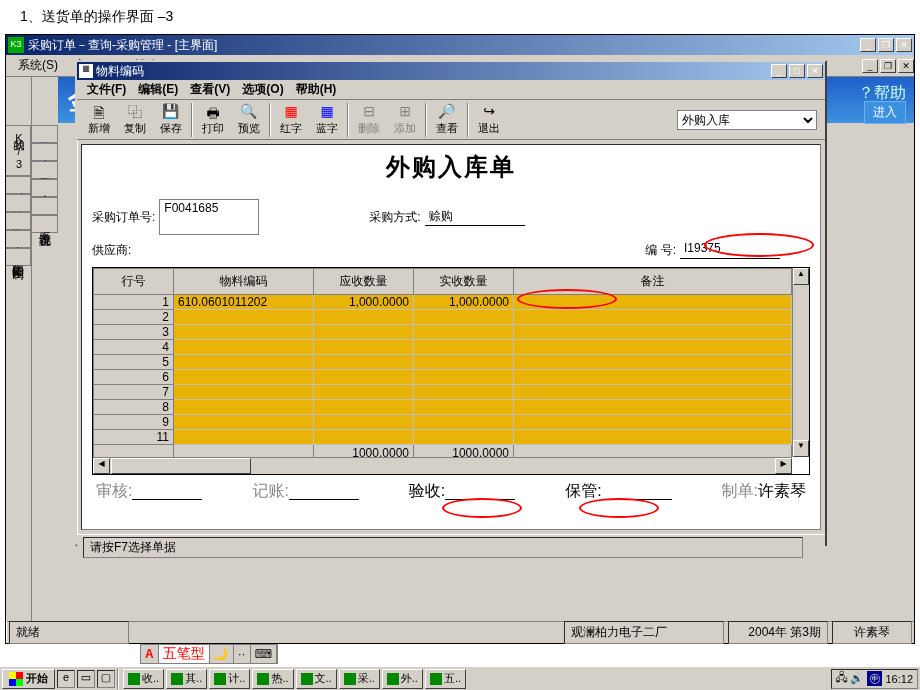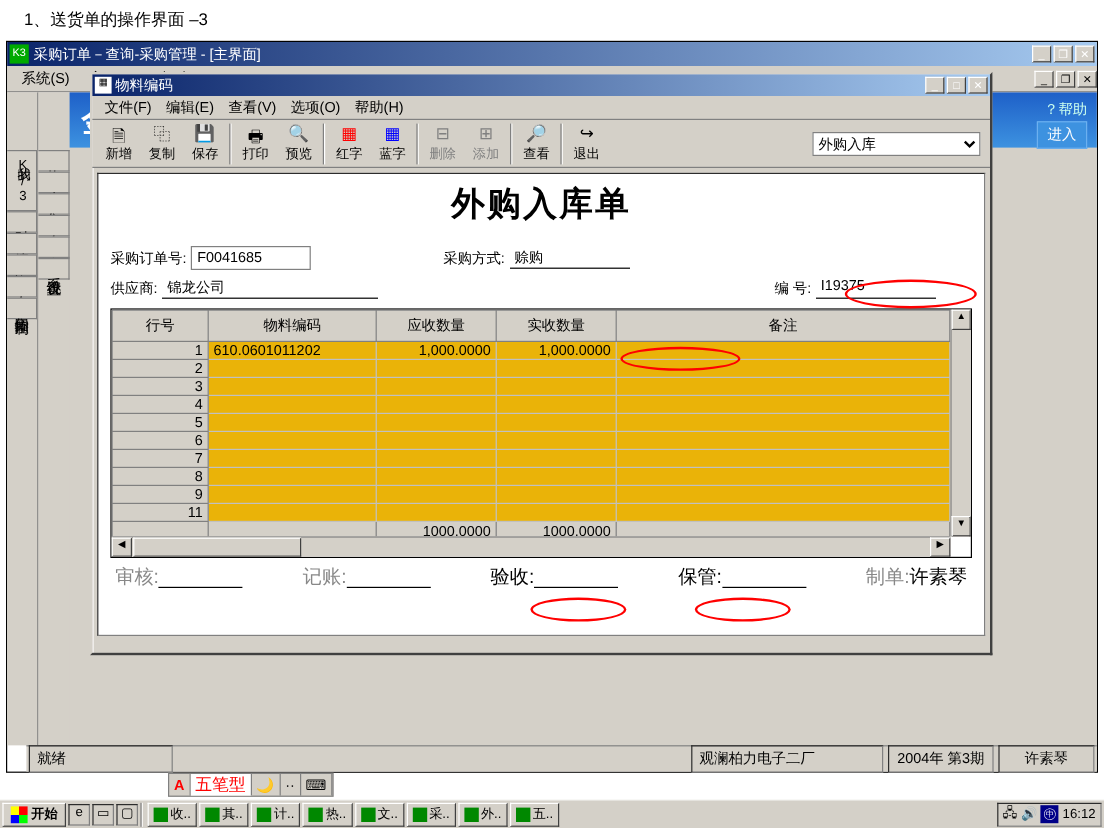--- a/index.html
+++ b/index.html
@@ -15,55 +15,55 @@
 .win-btn { width: 16px; height: 14px; background: #d4d0c8; border: 1px solid #fff; border-right-color: #404040; border-bottom-color: #404040; font-size: 9px; text-align: center; line-height: 12px; cursor: pointer; }
 
 .outer-menubar { height: 22px; background: #d4d0c8; display: flex; align-items: center; padding-left: 4px; border-bottom: 1px solid #808080; }
 .outer-menubar .menu-item { padding: 2px 8px; cursor: pointer; }
 
 .outer-body { height: calc(100% - 64px); background: #d4d0c8; display: flex; }
 
 
 .app-header-strip { position: absolute; top: 0; left: 0; right: 0; height: 46px; background: linear-gradient(to bottom, #1e60c8 0%, #3d92e0 100%); display: flex; align-items: center; color: #fff; }
 .app-logo { font-size: 28px; font-weight: bold; margin-left: 10px; font-family: "SimHei"; }
-.app-header-strip .help-link { position: absolute; right: 8px; top: 6px; color: #cfe; font-size: 12px; }
+.app-header-strip .help-link { position: absolute; right: 8px; top: 6px; color: #cfe; font-size: 16px; }
 .app-enter { position: absolute; right: 8px; top: 24px; background: #3d92e0; border: 1px solid #6cb0f0; color: #fff; padding: 2px 8px; cursor: pointer; }
 
 .outer-content { position: relative; flex: 1; }
 
 
 .sidebar { width: 26px; background: #d4d0c8; border-right: 1px solid #808080; display: flex; flex-direction: column; padding-top: 48px; }
 .sidebar-tab { writing-mode: vertical-rl; text-orientation: upright; padding: 6px 4px; font-size: 12px; border: 1px solid #808080; border-left: none; background: #d4d0c8; cursor: pointer; margin-bottom: 0; letter-spacing: 1px; }
 .sidebar-tab.small { font-size: 11px; padding: 4px; }
 
 .sidebar2 { width: 26px; background: #d4d0c8; display: flex; flex-direction: column; padding-top: 48px; }
 
 
 .inner-win { position: absolute; top: 60px; left: 75px; width: 752px; height: 486px; border: 2px solid #404040; border-top-color: #d4d0c8; border-left-color: #d4d0c8; background: #d4d0c8; box-shadow: inset 1px 1px 0 #fff; }
 .inner-titlebar { height: 18px; background: linear-gradient(to right, #0a246a, #a6caf0); color: #fff; display: flex; align-items: center; padding: 0 2px; }
 .inner-titlebar .tb-icon { width: 14px; height: 14px; background: #fff; margin-right: 3px; font-size: 8px; text-align: center; color: #000; }
 .inner-menubar { height: 20px; background: #d4d0c8; display: flex; align-items: center; padding-left: 4px; border-bottom: 1px solid #808080; }
-.inner-menubar .menu-item { padding: 2px 6px; cursor: pointer; font-size: 12px; }
+.inner-menubar .menu-item { padding: 2px 6px; cursor: pointer; font-size: 12px; font-weight: bold; }
 
 .inner-toolbar { height: 40px; background: #d4d0c8; display: flex; align-items: center; padding: 0 4px; border-bottom: 1px solid #808080; gap: 0px; }
 .tb-btn { width: 36px; height: 38px; display: flex; flex-direction: column; align-items: center; justify-content: center; cursor: pointer; font-size: 11px; }
 .tb-btn .tb-glyph { font-size: 14px; height: 18px; }
 .tb-btn.disabled { color: #808080; }
 .tb-sep { width: 2px; height: 34px; border-left: 1px solid #808080; border-right: 1px solid #fff; margin: 0 2px; }
 .tb-combo { margin-left: auto; margin-right: 4px; }
 .tb-combo select { width: 140px; height: 20px; font-size: 12px; background: #fff; border: 1px solid #808080; }
 
 
 .form-area { background: #fff; margin: 4px; height: 386px; border: 1px inset #808080; padding: 6px 10px; position: relative; }
-.form-title { text-align: center; font-size: 28px; font-weight: bold; font-family: "SimHei"; margin-bottom: 16px; letter-spacing: 2px; }
+.form-title { text-align: center; font-size: 24px; font-weight: bold; font-family: "SimHei"; margin-bottom: 16px; letter-spacing: 2px; }
 .form-row { display: flex; align-items: center; margin: 6px 0; font-size: 12px; }
 .form-row .seg { display: flex; align-items: center; margin-right: 30px; }
 .form-row .lbl { margin-right: 4px; }
 .form-row .val { border-bottom: 1px solid #000; min-width: 100px; padding: 0 4px; display: inline-block; height: 18px; }
-.form-row .val-box { border: 1px solid #808080; background: #fff; min-width: 100px; padding: 1px 4px; height: 20px; font-size: 12px; }
+.form-row .val-box { border: 1px solid #808080; background: #fff; min-width: 100px; padding: 1px 4px; height: 36px; font-size: 12px; }
 
 
 .data-table { margin-top: 8px; border: 1px solid #000; width: 100%; height: 208px; position: relative; overflow: hidden; }
 .dt-scroll-v { position: absolute; right: 0; top: 0; bottom: 17px; width: 17px; background: #d4d0c8; border-left: 1px solid #808080; }
 .dt-scroll-v .sb-btn { height: 17px; background: #d4d0c8; border: 1px solid #fff; border-right-color: #404040; border-bottom-color: #404040; text-align: center; font-size: 8px; cursor: pointer; }
 .dt-scroll-v .sb-btn.bottom { position: absolute; bottom: 0; left: 0; right: 0; }
 .dt-scroll-h { position: absolute; bottom: 0; left: 0; right: 17px; height: 17px; background: #d4d0c8; border-top: 1px solid #808080; display: flex; }
 .dt-scroll-h .sb-btn { width: 17px; background: #d4d0c8; border: 1px solid #fff; border-right-color: #404040; border-bottom-color: #404040; text-align: center; font-size: 8px; cursor: pointer; }
 .dt-scroll-h .sb-thumb { width: 140px; background: #d4d0c8; border: 1px solid #fff; border-right-color: #404040; border-bottom-color: #404040; margin-left: 1px; }
 .dt-inner { position: absolute; top: 0; left: 0; right: 17px; bottom: 17px; overflow: hidden; }
@@ -77,21 +77,21 @@
 
 .sig-row { display: flex; font-size: 16px; margin-top: 6px; justify-content: space-between; padding: 0 4px; }
 .sig-row .sig { display: flex; align-items: center; }
 .sig-row .sig .val { border-bottom: 1px solid #000; min-width: 70px; display: inline-block; height: 16px; }
 .sig-row .sig .lbl-gray { color: #888; }
 
 .inner-status { height: 20px; background: #d4d0c8; border-top: 1px solid #fff; padding: 2px 6px; font-size: 12px; }
 .inner-status .sb-cell { border: 1px inset #808080; padding: 1px 6px; display: inline-block; width: 720px; }
 
 
-.outer-status { position: absolute; bottom: 0; left: 16px; right: 0; height: 22px; background: #d4d0c8; border-top: 1px solid #808080; display: flex; align-items: center; font-size: 12px; }
+.outer-status { position: absolute; bottom: 0; left: 1px; right: 0; height: 22px; background: #d4d0c8; border-top: 1px solid #808080; display: flex; align-items: center; font-size: 12px; }
 .outer-status .cell { border: 1px inset #808080; padding: 2px 6px; margin: 0 2px; }
 
 
 .taskbar { position: absolute; bottom: 0; left: 0; right: 0; height: 24px; background: #d4d0c8; border-top: 1px solid #fff; display: flex; align-items: center; font-size: 11px; }
 .tb-start { height: 20px; padding: 0 6px; background: #d4d0c8; border: 1px solid #fff; border-right-color: #404040; border-bottom-color: #404040; display: flex; align-items: center; cursor: pointer; margin-left: 2px; font-weight: bold; }
 .tb-start .winlogo { width: 14px; height: 14px; margin-right: 3px; background: conic-gradient(#f00 0 25%, #0f0 0 50%, #00f 0 75%, #ff0 0); }
 .tb-q { width: 18px; height: 18px; border: 1px inset #808080; margin-left: 2px; text-align: center; cursor: pointer; }
 .tb-task { height: 20px; padding: 0 4px; border: 1px solid #fff; border-right-color: #404040; border-bottom-color: #404040; margin-left: 2px; display: flex; align-items: center; cursor: pointer; max-width: 48px; overflow: hidden; }
 .tb-tray { margin-left: auto; border: 1px inset #808080; height: 20px; display: flex; align-items: center; padding: 0 4px; gap: 3px; margin-right: 2px; }
 
@@ -150,21 +150,21 @@
         <div class="help-link">？帮助</div>
         <div class="app-enter">进入</div>
       </div>
     </div>
   </div>
 
   <div class="outer-status">
     <div class="cell" style="flex:0 0 120px">就绪</div>
     <div style="flex:1"></div>
     <div class="cell" style="width:160px;text-align:left">观澜柏力电子二厂</div>
-    <div class="cell" style="width:88px;text-align:center">2004年 第3期</div>
+    <div class="cell" style="width:100px;text-align:right">2004年 第3期</div>
     <div class="cell" style="width:80px;text-align:center">许素琴</div>
   </div>
 </div>
 
 <div class="ime-bar" style="bottom:26px; left:140px; position:absolute;">
   <div class="ime-cell" style="color:#f00;font-weight:bold">A</div>
   <div class="ime-cell" style="color:#f00;font-family:SimHei;font-size:14px;background:#fff">五笔型</div>
   <div class="ime-cell">🌙</div>
   <div class="ime-cell">··</div>
   <div class="ime-cell">⌨</div>
@@ -250,21 +250,20 @@
           <span class="val-box">F0041685</span>
         </div>
       <div class="seg" style="margin-left:80px">
           <span class="lbl">采购方式:</span>
           <span class="val">赊购</span>
         </div>
     </div>
     <div class="form-row">
       <div class="seg">
           <span class="lbl">供应商:</span>
-          <span class="val" style="min-width:180px">锦龙公司</span>
         </div>
       <div class="seg" style="margin-left:auto">
           <span class="lbl">编    号:</span>
           <span class="val">I19375</span>
         </div>
     </div>
 
     <div class="data-table">
       <div class="dt-inner">
         <table>
@@ -401,20 +400,23 @@
           <span>许素琴</span>
         </div>
     </div>
 
     <div class="red-oval" style="top:88px; right:6px; width:110px; height:24px"></div>
     <div class="red-oval" style="top:144px; left:435px; width:100px; height:20px"></div>
     <div class="red-oval" style="top:353px; left:360px; width:80px; height:20px"></div>
     <div class="red-oval" style="top:353px; left:497px; width:80px; height:20px"></div>
   </div>
 
+  <div class="inner-status">
+    <span class="sb-cell">请按F7选择单据</span>
+  </div>
 </div>
 
 <div class="taskbar">
   <div class="tb-start">
     <div class="winlogo"></div>
     <span>开始</span>
   </div>
   <div class="tb-q">e</div>
   <div class="tb-q">▭</div>
   <div class="tb-q">▢</div>

